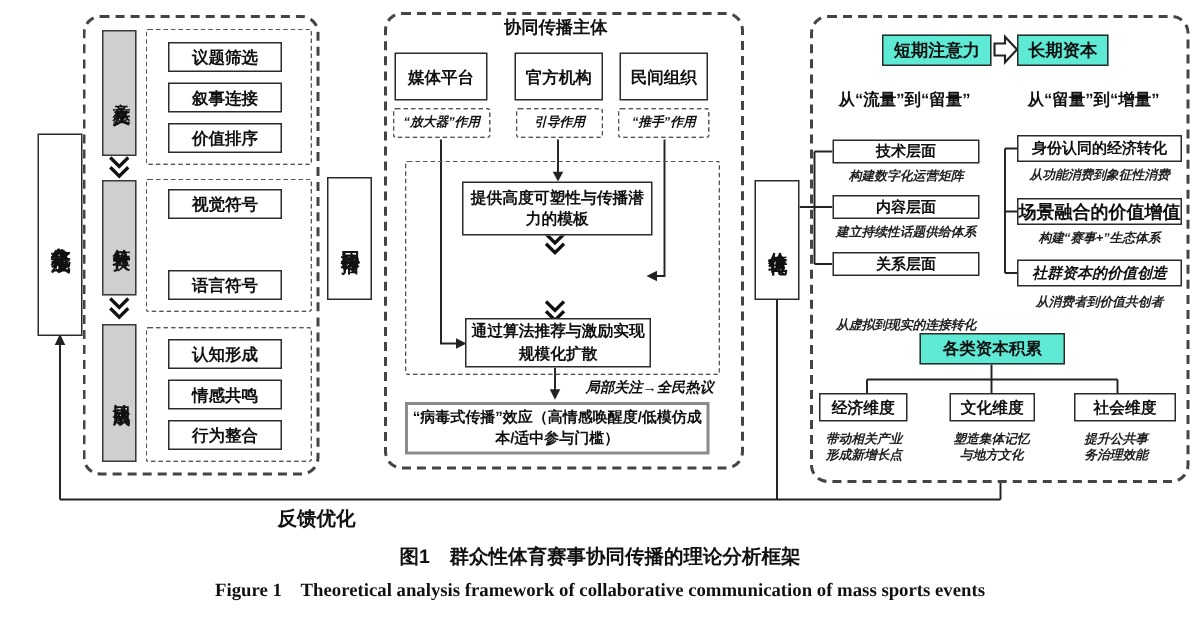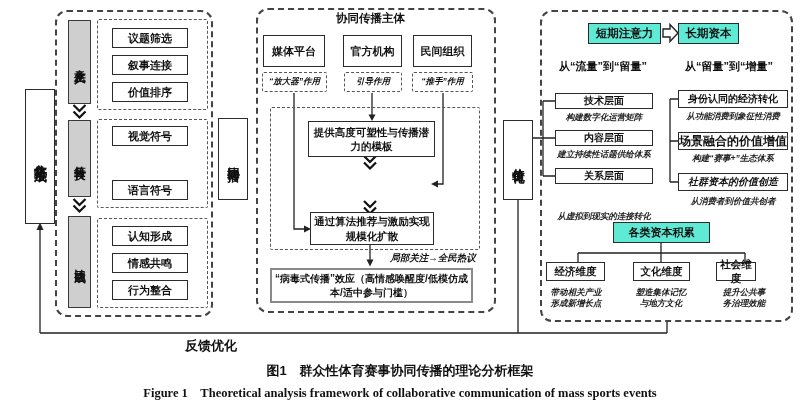--- a/index.html
+++ b/index.html
@@ -138,21 +138,21 @@
   <div class="abs node solid-box" style="left:546px;top:262px;width:59px;height:19px;font-size:10.5px;">经济维度</div>
   <div class="abs node small-note" style="left:543px;top:287px;width:66px;text-align:center;">
     <span>带动相关产业</span><br>
     <span>形成新增长点</span>
   </div>
   <div class="abs node solid-box" style="left:633px;top:262px;width:57px;height:19px;font-size:10.5px;">文化维度</div>
   <div class="abs node small-note" style="left:628px;top:287px;width:66px;">
     <span>塑造集体记忆</span><br>
     <span>与地方文化</span>
   </div>
-  <div class="abs node solid-box" style="left:716px;top:262px;width:40px;height:19px;font-size:10.5px;">社会维度</div>
+  <div class="abs node solid-box" style="left:716px;top:262px;width:68px;height:19px;font-size:10.5px;">社会维度</div>
   <div class="abs node small-note" style="left:711px;top:287px;width:66px;">
     <span>提升公共事</span><br>
     <span>务治理效能</span>
   </div>
 
   <div class="abs node" style="left:185px;top:337px;width:95px;height:16px;font-size:13px;font-weight:700;">反馈优化</div>
 
   <div class="abs node cap-zh" style="left:0px;top:362px;width:800px;">图1　群众性体育赛事协同传播的理论分析框架</div>
   <div class="abs node cap-en" style="left:0px;top:385px;width:800px;">Figure 1　Theoretical analysis framework of collaborative communication of mass sports events</div>
 

